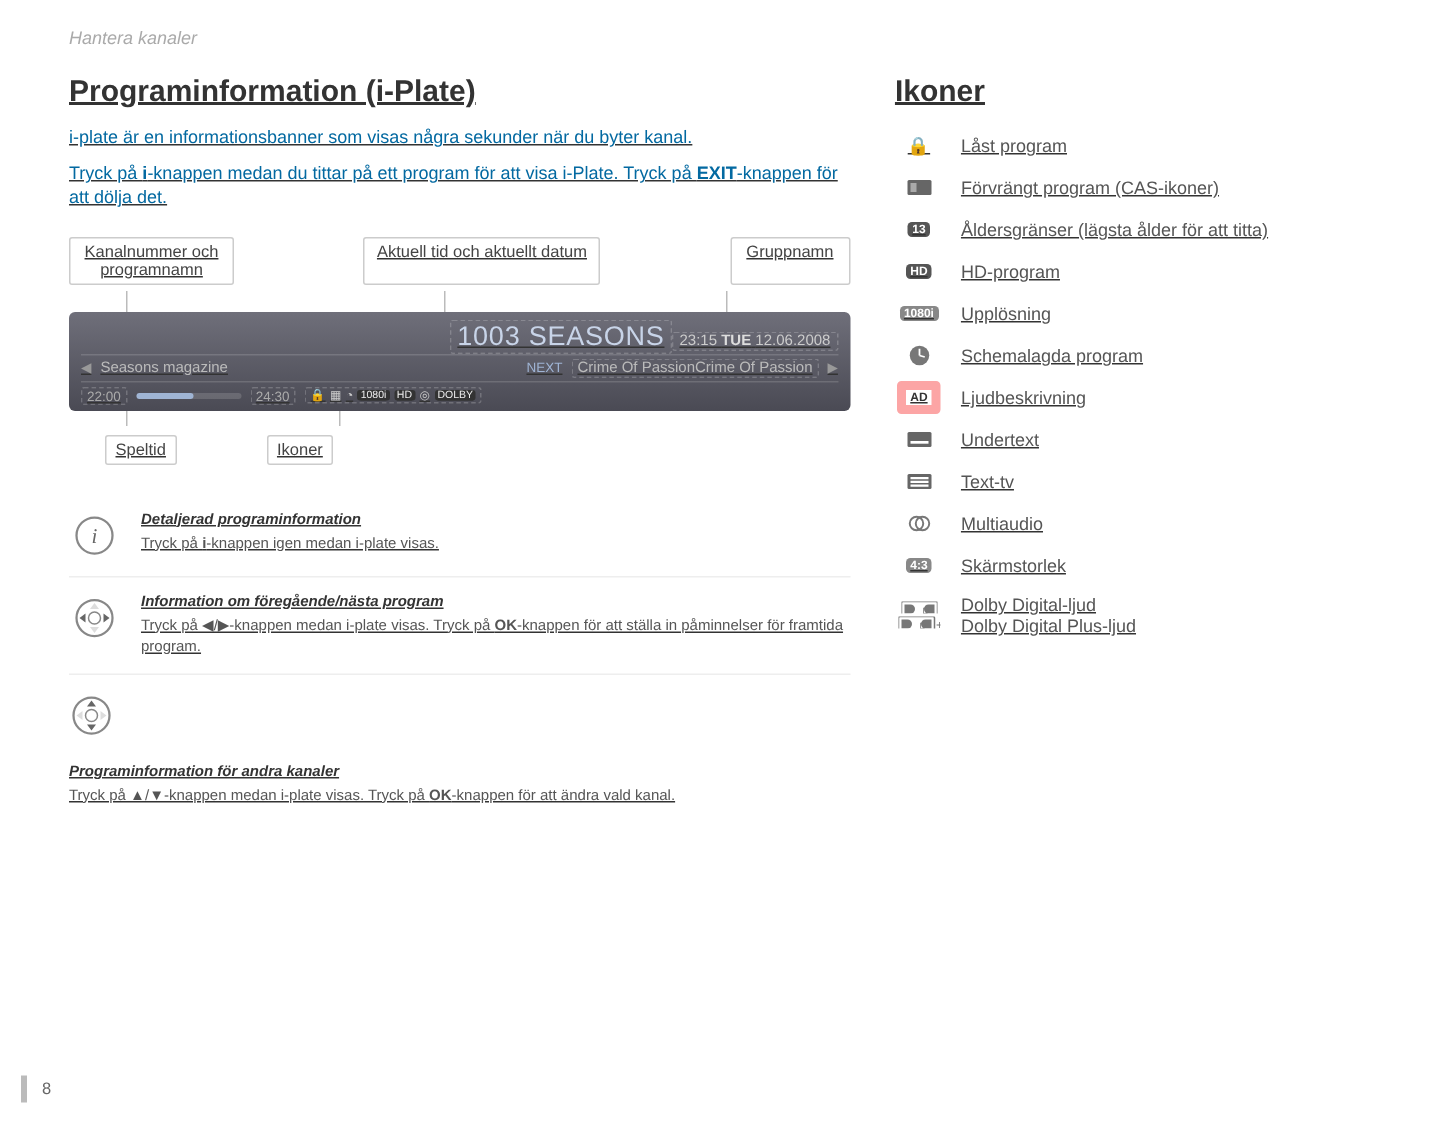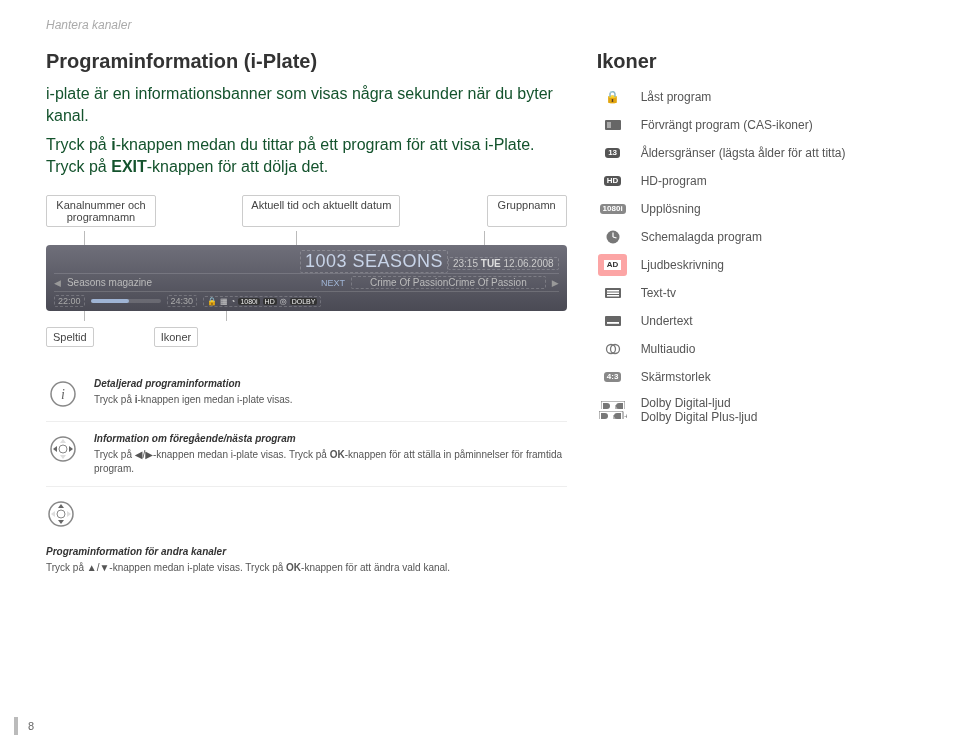--- a/index.html
+++ b/index.html
@@ -7,27 +7,27 @@
     font-family: "Segoe UI", Arial, sans-serif;
     font-size: 12px;
     color: #333;
     background: #fff;
     width: 960px;
     height: 749px;
     position: relative;
     padding: 18px 40px 18px 46px;
   }
   .page-header { color: #aaa; font-style: italic; font-size: 12px; margin-bottom: 18px; }
-  .columns { display: flex; gap: 30px; }
+  .columns { display: flex; gap: 30px; text-decoration: underline; }
   .left-col { flex: 1 1 55%; }
   .right-col { flex: 0 0 37%; }
 
   .section-title { font-size: 20px; color: #333; margin-bottom: 10px; }
 
-  .intro p { font-size: 16px; color: #14532d; line-height: 1.35; margin-bottom: 8px; }
+  .intro p { font-size: 12px; color: #0369a1; line-height: 1.35; margin-bottom: 8px; }
   .intro .btn-key { font-weight: bold; font-style: normal; }
 
   
   .diagram-wrap { margin-top: 18px; position: relative; }
   .callout-row {
     display: flex; justify-content: space-between; margin-bottom: 4px;
     font-size: 11px; color: #444;
   }
   .callout-box {
     border: 1px solid #ccc; padding: 3px 6px; border-radius: 2px;
@@ -63,38 +63,38 @@
   .iplate-mid {
     display:flex; gap: 6px; font-size: 10px; color: #bbb;
     border-top: 1px solid rgba(255,255,255,0.15);
     border-bottom: 1px solid rgba(255,255,255,0.15);
     padding: 2px 0; align-items: center;
   }
   .iplate-mid .nav-l, .iplate-mid .nav-r { color: #999; font-size: 9px; }
   .iplate-mid .now { flex:1; }
   .iplate-mid .next-lbl { color:#9fb4d4; font-size:9px; }
   .iplate-mid .next {
-    border: 1px dashed rgba(255,255,255,0.2); padding: 0 18px; border-radius:2px;
+    border: 1px dashed rgba(255,255,255,0.2); padding: 0 3px; border-radius:2px;
   }
   .iplate-bot {
     display:flex; align-items:center; gap:6px; font-size:9px; color:#aaa; padding-top:3px;
   }
   .iplate-bot .t1, .iplate-bot .t2 {
     border: 1px dashed rgba(255,255,255,0.2); padding: 0 3px; border-radius:2px;
   }
   .pbar { flex:0 0 70px; height:4px; background:rgba(255,255,255,0.15); border-radius:2px; position:relative; }
   .pbar::after { content:""; position:absolute; left:0; top:0; height:100%; width:55%; background:#9fb4d4; border-radius:2px; }
   .icon-strip {
     border: 1px dashed rgba(255,255,255,0.2); padding: 0 3px; border-radius:2px;
     display:flex; gap:3px; align-items:center; font-size:8px; color:#ccc;
   }
   .icon-strip .pill { background:#333; color:#eee; border-radius:2px; padding:0 2px; font-size:7px; }
 
   .callout-row-bot {
-    display:flex; gap: 60px; margin-top: 6px; font-size:11px; color:#444;
+    display:flex; gap: 60px; margin-top: 6px; font-size:11px; color:#444;margin-left:24px;
   }
   .callout-row-bot .callout-box { width:auto; }
 
   
   .instr { margin-top: 20px; }
   .instr .row {
     display:flex; gap:14px; align-items:flex-start;
     border-bottom: 1px solid #eee; padding: 10px 0;
   }
   .instr .row:last-child { border-bottom: none; flex-direction: column; }
@@ -307,36 +307,36 @@
         <div class="ic">
             <span class="badge badge-wh">AD</span>
           </div>
         <div>Ljudbeskrivning</div>
       </div>
 
       <div class="icon-item">
         <div class="ic">
           <svg width="18" height="14">
             <rect x="1" y="2" width="16" height="10" rx="1" fill="#666"></rect>
+            <rect x="3" y="8" width="12" height="1.8" fill="#fff"></rect>
+          </svg>
+        </div>
+        <div>Undertext</div>
+      </div>
+
+      <div class="icon-item">
+        <div class="ic">
+          <svg width="18" height="14">
+            <rect x="1" y="2" width="16" height="10" rx="1" fill="#666"></rect>
             <rect x="3" y="4" width="12" height="1.5" fill="#fff"></rect>
             <rect x="3" y="6.5" width="12" height="1.5" fill="#fff"></rect>
             <rect x="3" y="9" width="12" height="1.5" fill="#fff"></rect>
           </svg>
         </div>
         <div>Text-tv</div>
-      </div>
-
-      <div class="icon-item">
-        <div class="ic">
-          <svg width="18" height="14">
-            <rect x="1" y="2" width="16" height="10" rx="1" fill="#666"></rect>
-            <rect x="3" y="8" width="12" height="1.8" fill="#fff"></rect>
-          </svg>
-        </div>
-        <div>Undertext</div>
       </div>
 
       <div class="icon-item">
         <div class="ic">
           <svg width="18" height="14">
             <circle cx="7" cy="7" r="4.5" fill="none" stroke="#777" stroke-width="1.3"></circle>
             <circle cx="11" cy="7" r="4.5" fill="none" stroke="#777" stroke-width="1.3"></circle>
           </svg>
         </div>
         <div>Multiaudio</div>

